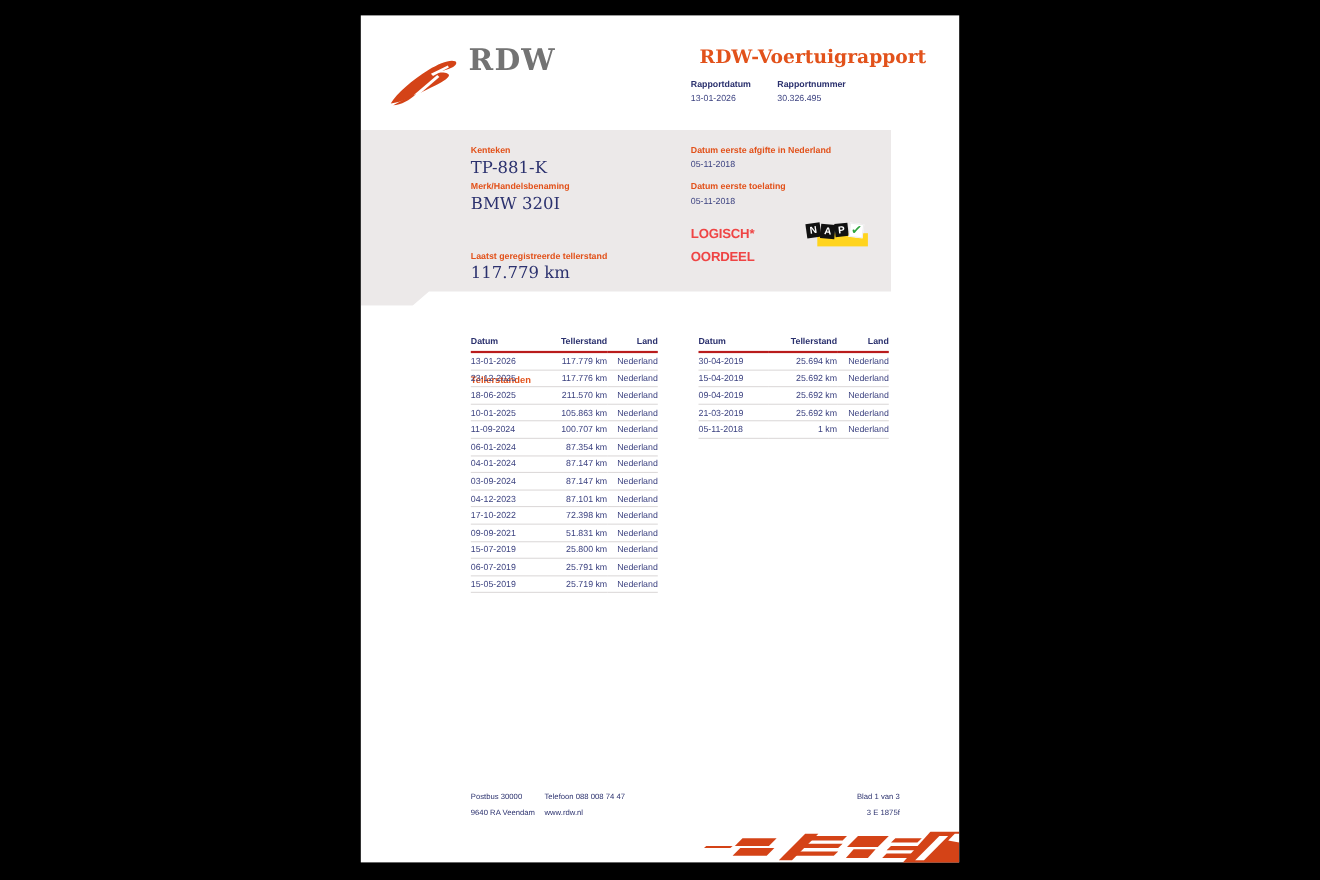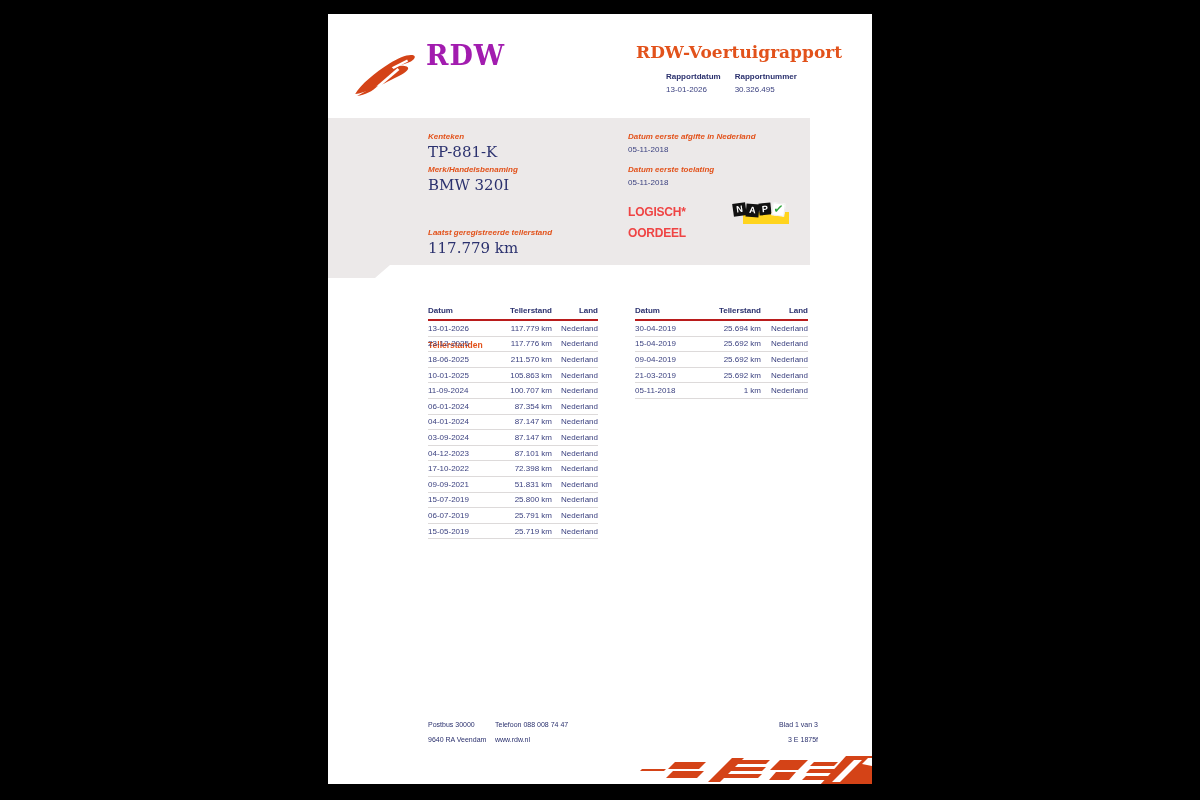--- a/index.html
+++ b/index.html
@@ -4,31 +4,31 @@
 <style>
   html,body{margin:0;padding:0;background:#000;width:1200px;height:800px;overflow:hidden;
     font-family:"Liberation Sans", sans-serif;}
   .stage{position:relative;width:1200px;height:800px;background:#000;}
   .page{position:absolute;left:328px;top:14px;width:544px;height:770px;background:#ffffff;overflow:hidden;}
 
   
   .logo-wrap{position:absolute;left:22px;top:24px;width:160px;height:58px;}
   .logo-feather{position:absolute;left:0;top:8px;width:70px;height:50px;}
   .logo-text{position:absolute;left:76px;top:2px;font-family:"DejaVu Serif", serif;
-    font-size:27px;font-weight:600;color:#a21caf;letter-spacing:1px;}
+    font-size:27px;font-weight:600;color:#737373;letter-spacing:1px;}
   .report-title{position:absolute;left:308px;top:28px;font-family:"DejaVu Serif", serif;
     font-size:17px;font-weight:700;color:#E2521B;}
-  .meta{position:absolute;left:300px;top:58px;display:flex;gap:14px;margin-left:38px;}
+  .meta{position:absolute;left:300px;top:58px;display:flex;gap:24px;}
   .meta .lbl{font-size:8px;font-weight:bold;color:#2B316E;}
   .meta .val{font-size:8px;color:#3C4280;margin-top:4px;}
 
   
   .veh-box{position:absolute;left:0;top:104px;width:482px;height:160px;background:#ECE9E9;
     clip-path:polygon(0 0,482px 0,482px 147px,62px 147px,47px 160px,0 160px);}
-  .olabel{font-size:8px;font-weight:bold;color:#E2521B;font-style:italic;}
+  .olabel{font-size:8px;font-weight:bold;color:#E2521B;}
   .bigval{font-family:"DejaVu Serif", serif;font-size:15px;color:#2B316E;margin-top:2px;}
   .smallval{font-size:8px;color:#3C4280;margin-top:4px;}
   .vb-item{position:absolute;}
   .oordeel{position:absolute;left:300px;top:188px;font-size:12px;font-weight:bold;
     color:#ef4444;line-height:21px;letter-spacing:-0.2px;}
 
   
   .nap{position:absolute;left:405px;top:188px;width:56px;height:23px;}
   .nap .yellow{position:absolute;left:10px;top:10px;width:46px;height:12px;background:#FFD41E;}
   .nap .sq{position:absolute;top:1px;width:13px;height:13px;background:#111;color:#fff;

